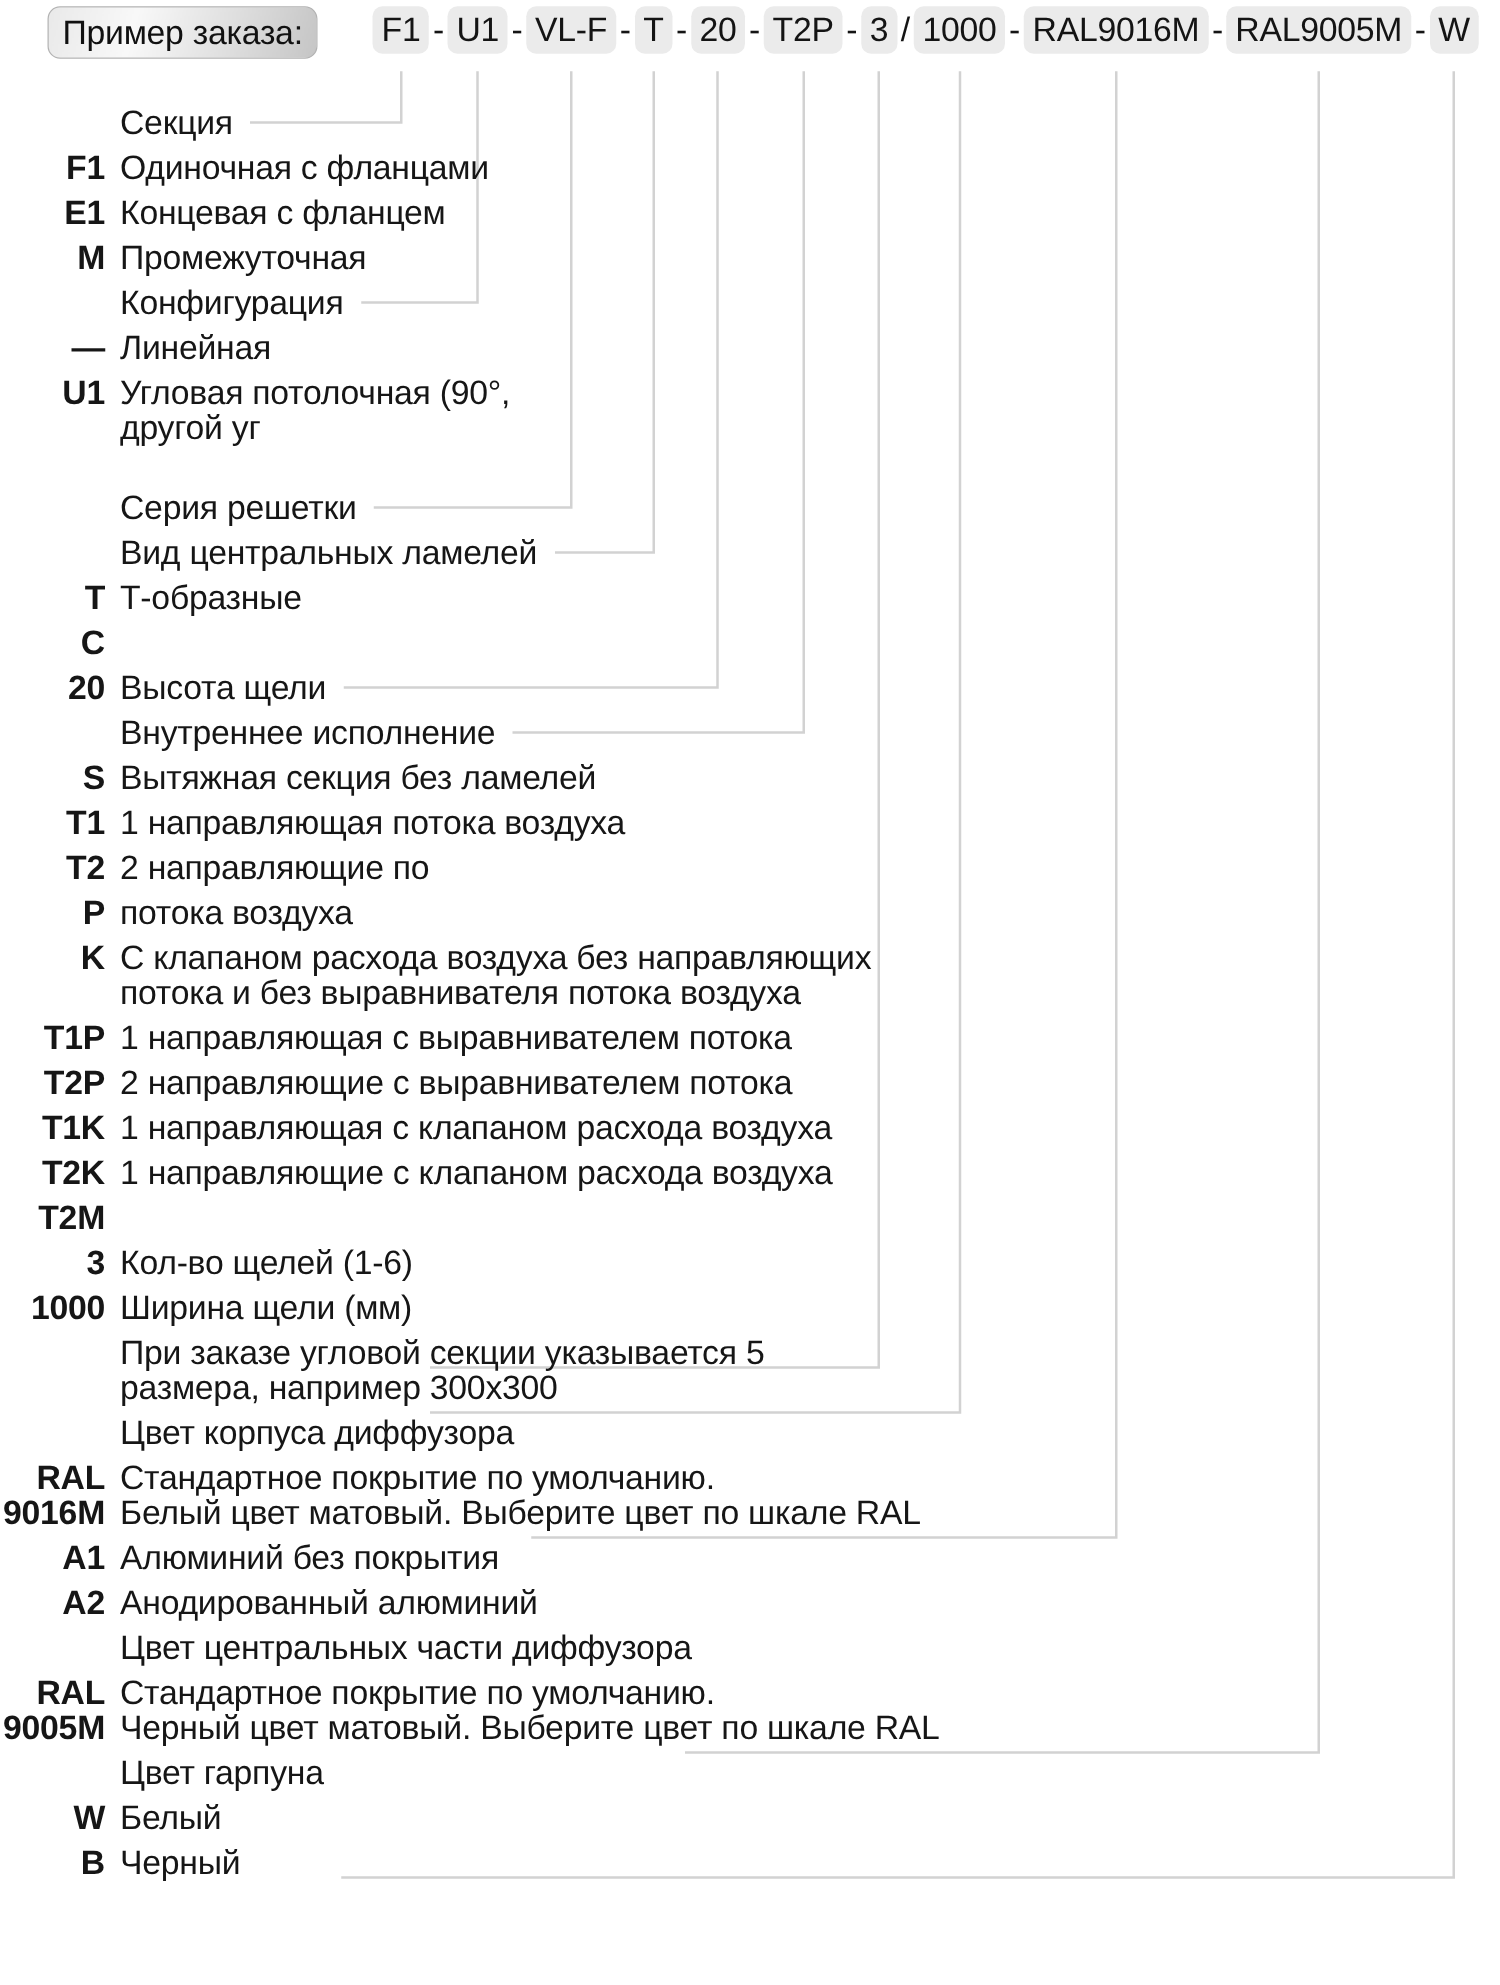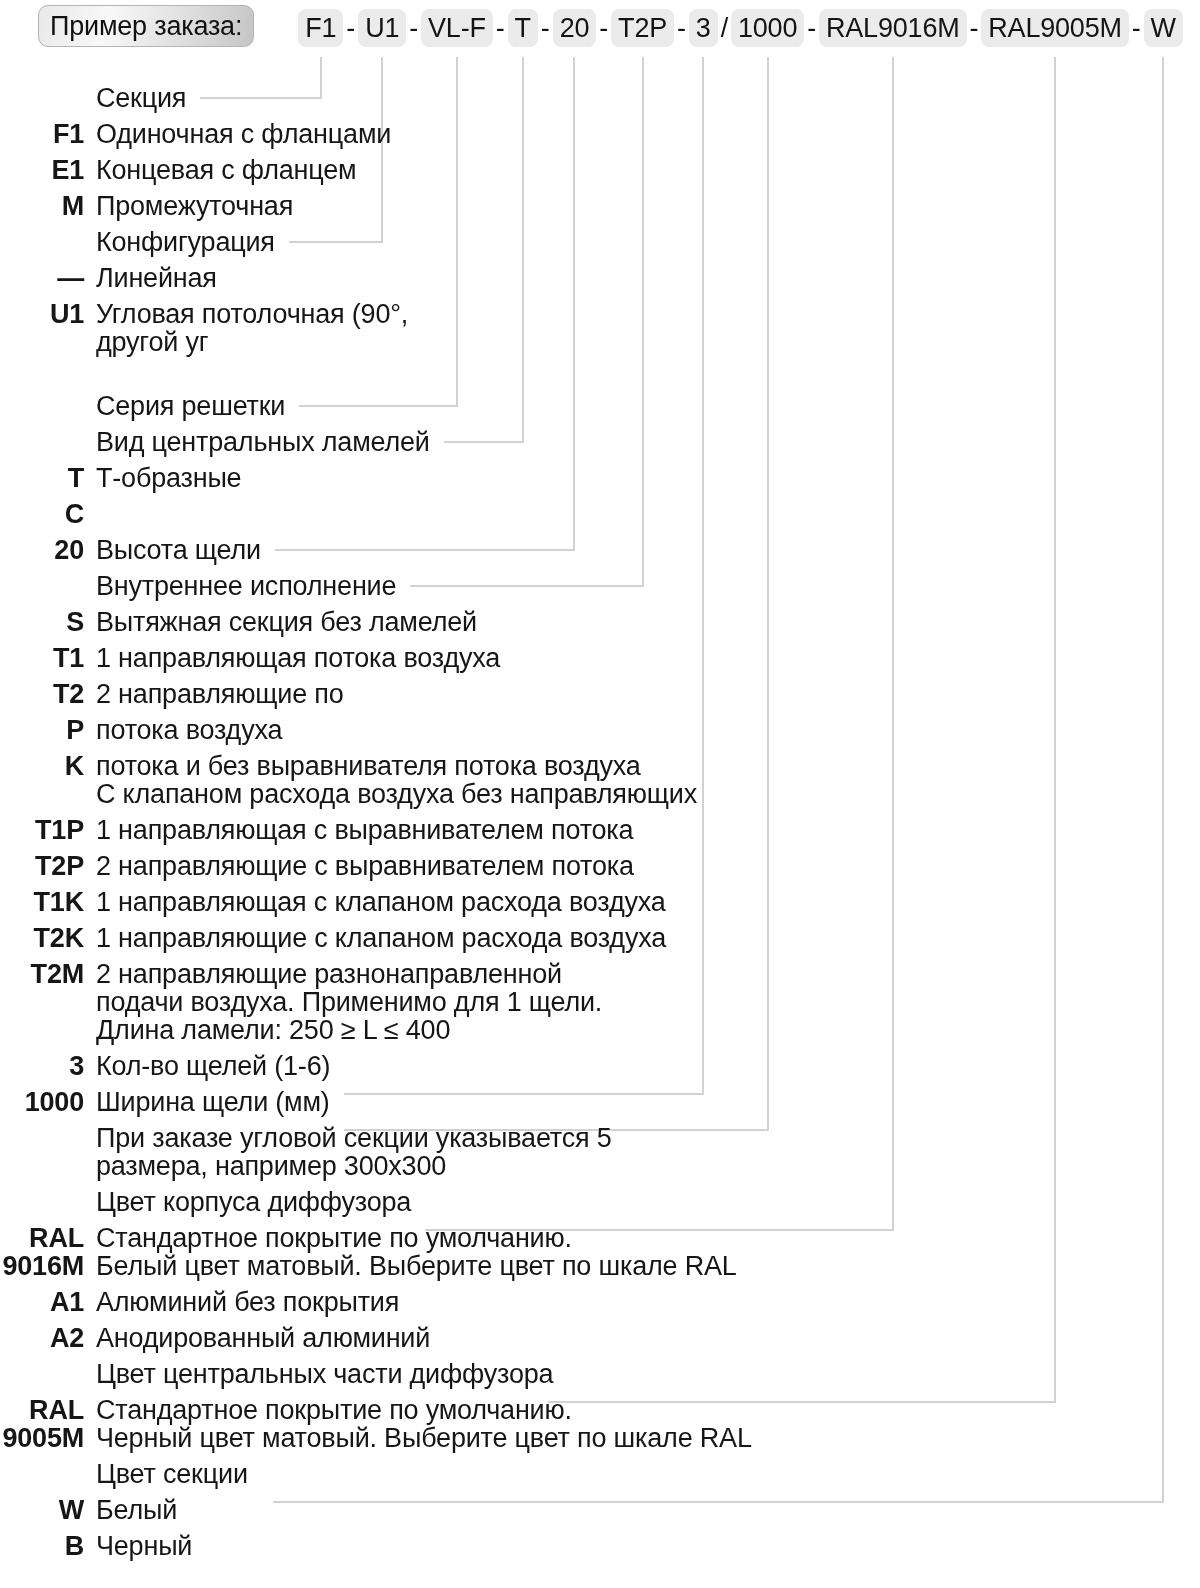--- a/index.html
+++ b/index.html
@@ -1,20 +1,20 @@
 <!DOCTYPE html>
 <html><head>
 <meta charset="utf-8">
 <style>
   html,body{margin:0;padding:0;}
   body{
     width:1200px;height:1588px;position:relative;overflow:hidden;background:#ffffff;
     font-family:"Liberation Sans", sans-serif;color:#161616;font-size:27px;letter-spacing:-0.2px;
   }
-  .topbar{position:absolute;top:5px;left:38px;display:flex;align-items:flex-end;white-space:nowrap;z-index:3;}
+  .topbar{position:absolute;top:5px;left:38px;display:flex;align-items:flex-start;white-space:nowrap;z-index:3;}
   .pill{
     background:linear-gradient(105deg,#e9e9e9 0%,#f8f8f8 32%,#dedede 68%,#c5c5c5 100%);
     border:1px solid #b3b3b3;border-radius:10px;padding:5px 11px;margin-right:44px;
     color:#111;line-height:30px;
   }
   .segments{display:flex;align-items:center;}
   .code-box{background:#ebebeb;border-radius:8px;padding:4px 7px;color:#141414;line-height:30px;}
   .sep{margin:0 3px;color:#141414;line-height:30px;}
   .legend{position:absolute;top:84px;left:0;width:1200px;z-index:2;}
   .entry{display:flex;margin-bottom:8px;line-height:28px;}
@@ -191,22 +191,22 @@
       </div>
       <div class="text-cell">
         <div>потока воздуха</div>
       </div>
     </div>
     <div class="entry">
       <div class="code-cell">
         <div>K</div>
       </div>
       <div class="text-cell">
+        <div><span class="line-anchor">С клапаном расхода воздуха без направляющих</span></div>
         <div>потока и без выравнивателя потока воздуха</div>
-        <div><span class="line-anchor">С клапаном расхода воздуха без направляющих</span></div>
       </div>
     </div>
     <div class="entry">
       <div class="code-cell">
         <div>T1P</div>
       </div>
       <div class="text-cell">
         <div><span class="line-anchor">1 направляющая с выравнивателем потока</span></div>
       </div>
     </div>
@@ -230,25 +230,20 @@
       <div class="code-cell">
         <div>T2K</div>
       </div>
       <div class="text-cell">
         <div><span class="line-anchor">1 направляющие с клапаном расхода воздуха</span></div>
       </div>
     </div>
     <div class="entry">
       <div class="code-cell">
         <div>T2M</div>
-      </div>
-      <div class="text-cell">
-        <div><span class="line-anchor">2 направляющие разнонаправленной</span></div>
-        <div>подачи воздуха. Применимо для 1 щели.</div>
-        <div>Длина ламели: 250 ≥ L ≤ 400</div>
       </div>
     </div>
     <div class="entry">
       <div class="code-cell">
         <div>3</div>
       </div>
       <div class="text-cell">
         <div><span class="line-anchor">Кол-во щелей (1-6)</span></div>
       </div>
     </div>
@@ -311,21 +306,21 @@
         <div>9005M</div>
       </div>
       <div class="text-cell">
         <div><span class="line-anchor">Стандартное покрытие по умолчанию.</span></div>
         <div>Черный цвет матовый. Выберите цвет по шкале RAL</div>
       </div>
     </div>
     <div class="entry">
       <div class="code-cell"></div>
       <div class="text-cell">
-        <div><span class="line-anchor">Цвет секции</span></div>
+        <div><span class="line-anchor">Цвет гарпуна</span></div>
       </div>
     </div>
     <div class="entry">
       <div class="code-cell">
         <div>W</div>
       </div>
       <div class="text-cell">
         <div><span class="line-anchor">Белый</span></div>
       </div>
     </div>

